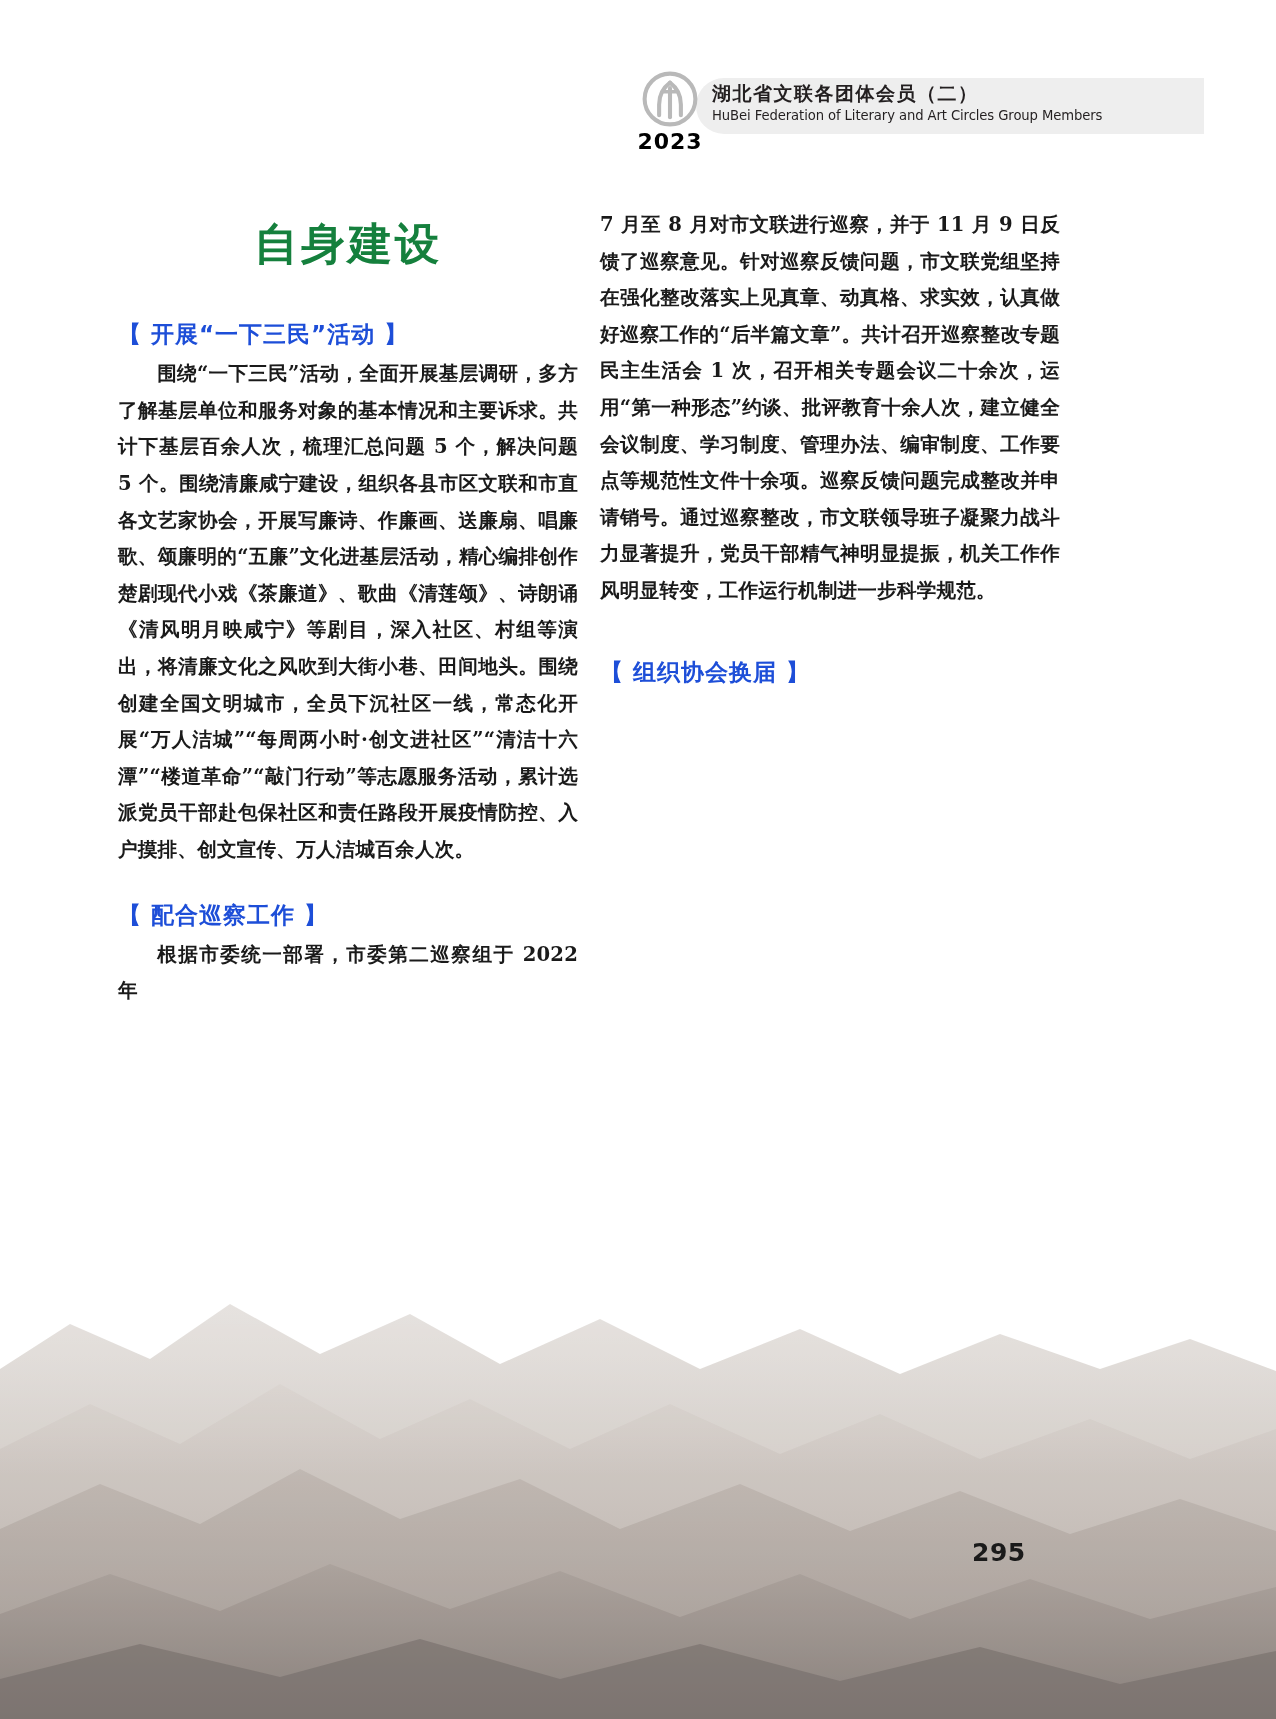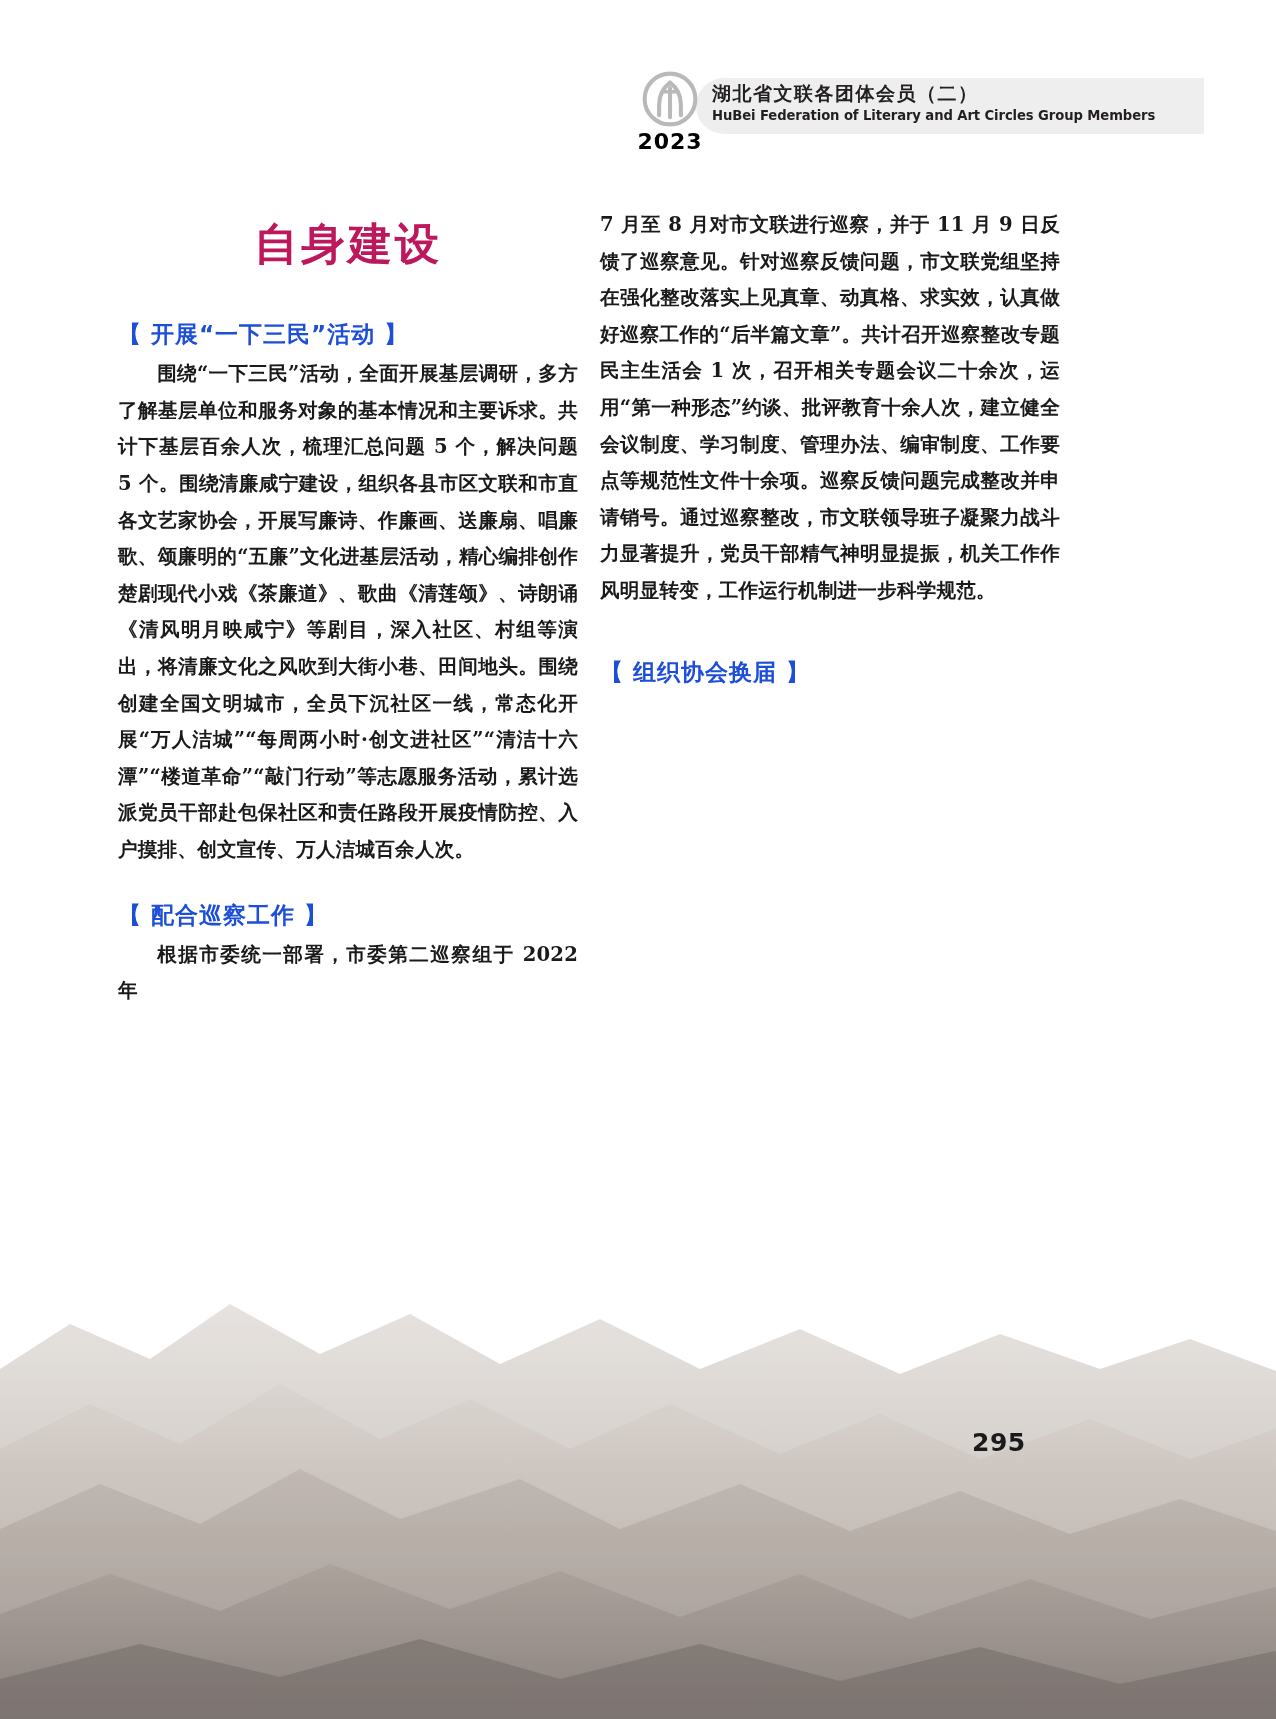--- a/index.html
+++ b/index.html
@@ -61,21 +61,21 @@
     font-family: "DejaVu Sans", "Liberation Sans", sans-serif;
     font-weight: bold;
     font-size: 19px;
     letter-spacing: 1.5px;
     color: #231f20;
     line-height: 1.25;
     white-space: nowrap;
   }
   .header-en {
     font-family: "DejaVu Sans", "Liberation Sans", sans-serif;
-    font-weight: bold;
+    font-weight: normal;
     font-size: 13.2px;
     letter-spacing: -0.1px;
     color: #231f20;
     line-height: 1.2;
     margin-top: 2px;
     white-space: nowrap;
   }
 
   
   .col {
@@ -84,21 +84,21 @@
     width: 460px;
   }
   .col-left  { left: 118px; }
   .col-right { left: 600px; }
 
   .page-title {
     font-family: "DejaVu Sans", "Liberation Sans", sans-serif;
     font-weight: bold;
     font-size: 44px;
     letter-spacing: 3px;
-    color: #be185d;
+    color: #15803d;
     text-align: center;
     margin: 20px 0 44px 0;
   }
 
   .section-heading {
     font-family: "DejaVu Sans", "Liberation Sans", sans-serif;
     font-weight: bold;
     font-size: 23px;
     letter-spacing: 1px;
     color: #1d4ed8;
@@ -119,21 +119,21 @@
     margin: 0;
     letter-spacing: 0.2px;
   }
   .col-right .body-par.first { text-indent: 0; margin-top: 12px; }
   .spacer-par { height: 30px; }
 
   
   .page-number {
     position: absolute;
     left: 972px;
-    top: 1428px;
+    top: 1538px;
     font-family: "DejaVu Sans", "Liberation Sans", sans-serif;
     font-weight: bold;
     font-size: 25px;
     color: #1a1a1a;
     letter-spacing: 0.5px;
   }
 
   
   .artwork {
     position: absolute;

